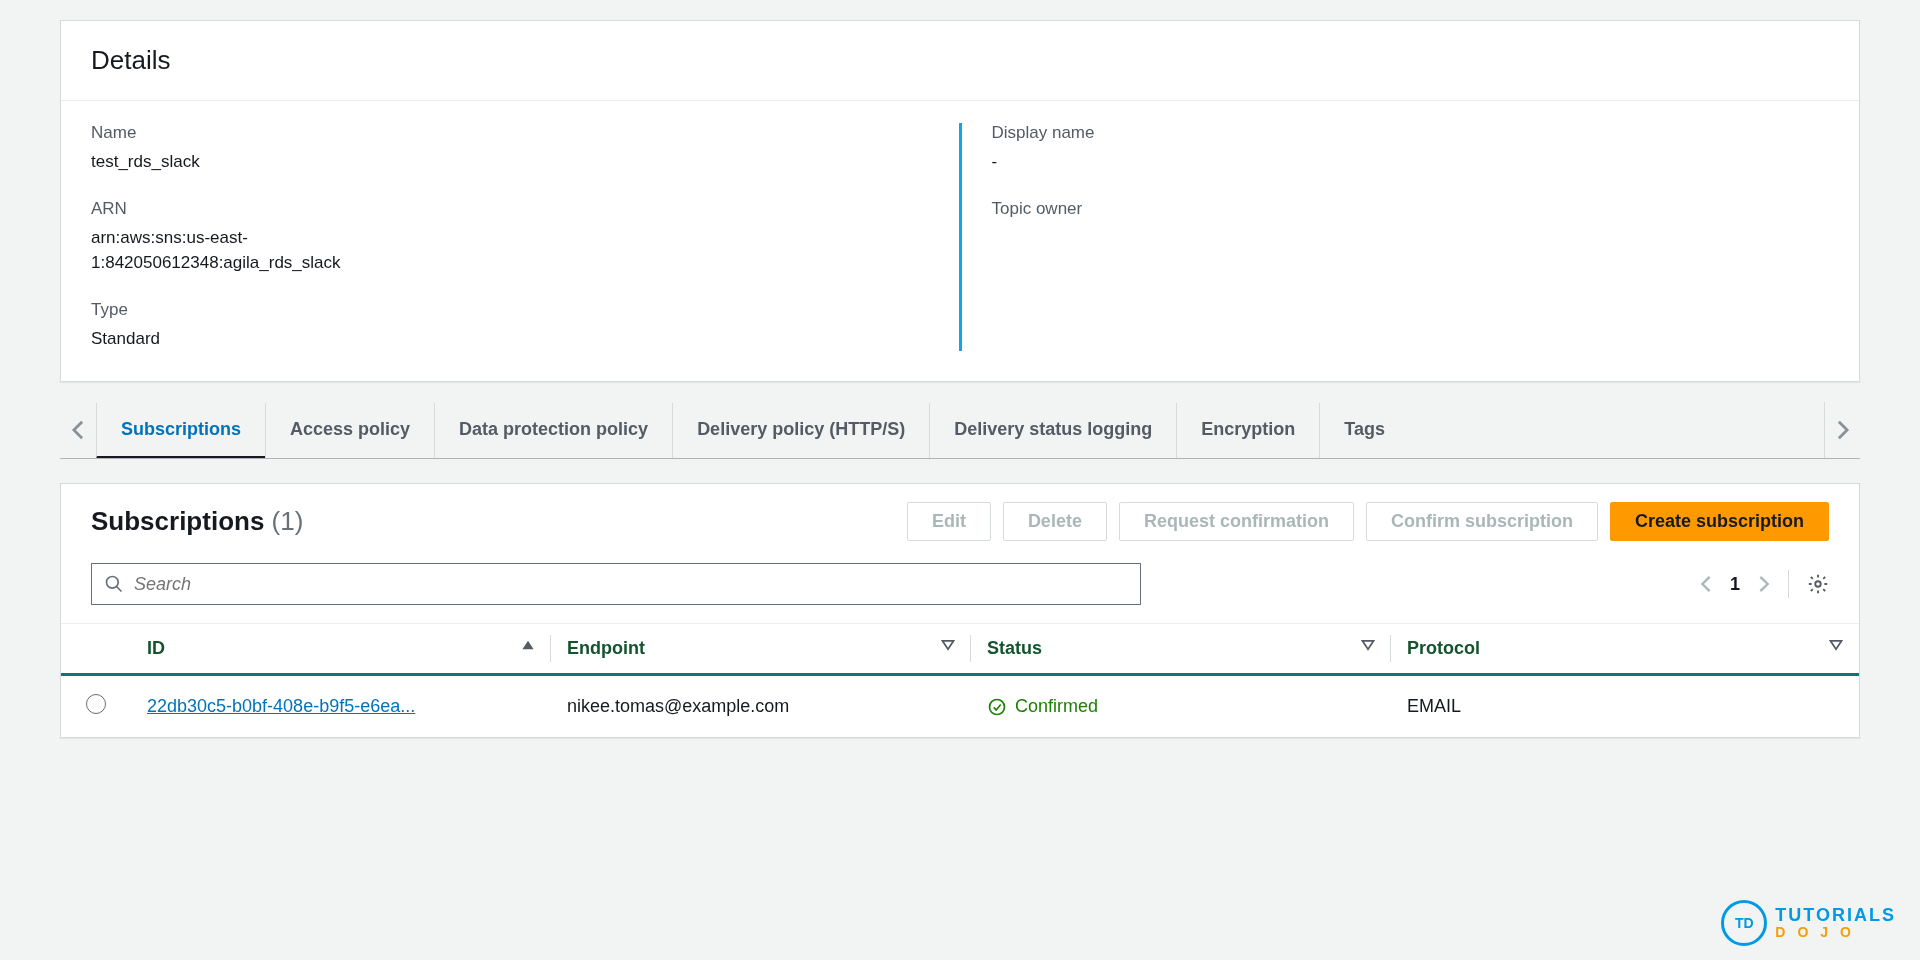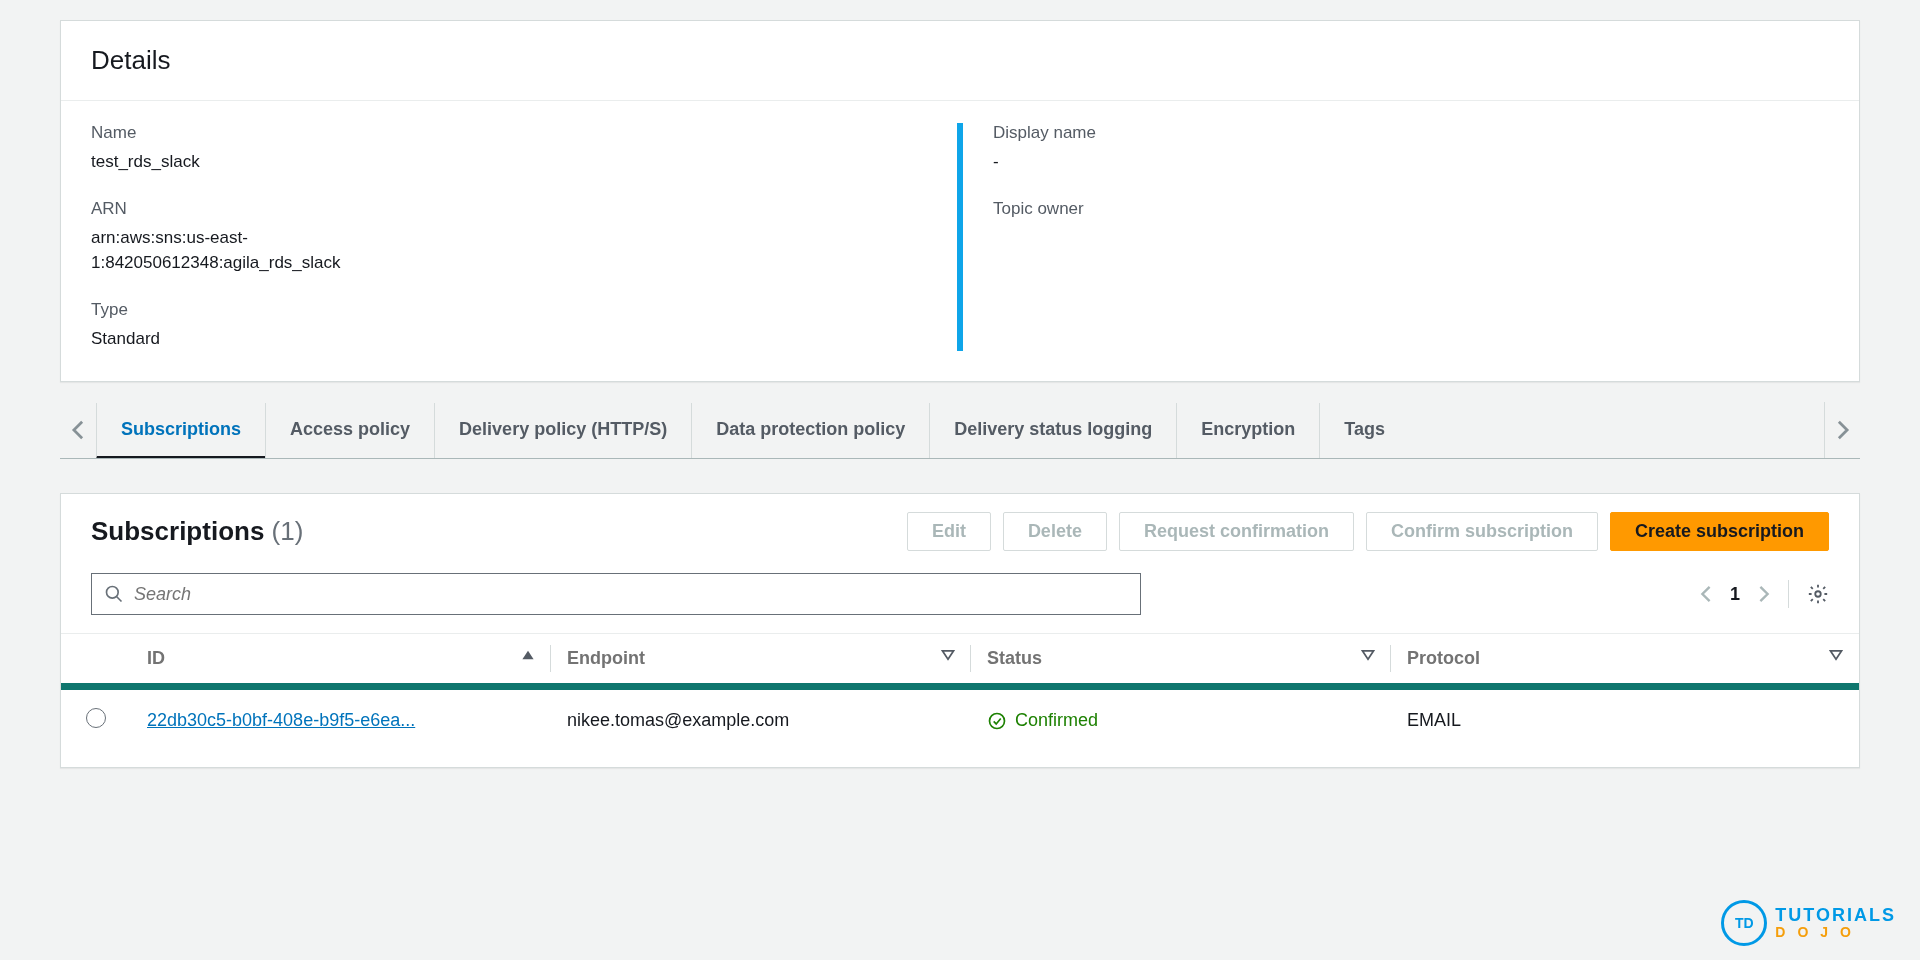--- a/index.html
+++ b/index.html
@@ -4,55 +4,55 @@
 <style>
   * { box-sizing: border-box; margin: 0; padding: 0; }
   body { font-family: "Amazon Ember", "Helvetica Neue", Arial, sans-serif; background: #f2f3f3; color: #16191f; font-size: 14px; }
   .page { width: 1920px; height: 960px; transform-origin: top left; padding: 0; }
   .panel { background: #fff; border: 1px solid #d5dbdb; box-shadow: 0 1px 1px rgba(0,0,0,0.05); margin: 0 60px 20px 60px; }
   .details-panel { margin-top: 20px; }
   .panel-header { padding: 24px 30px; border-bottom: 1px solid #eaeded; }
   .panel-header h2 { font-size: 26px; font-weight: 400; color: #16191f; }
   .details-body { display: flex; padding: 22px 30px 30px 30px; }
   .details-col { flex: 1; }
-  .details-col:first-child { border-right: 6px solid #0ea5e9; padding-right: 30px; }
+  .details-col:first-child { border-right: 3px solid #0ea5e9; padding-right: 30px; }
   .details-col:last-child { padding-left: 30px; }
   .field { margin-bottom: 24px; }
   .field:last-child { margin-bottom: 0; }
   .field-label { color: #545b64; font-size: 17px; margin-bottom: 6px; }
   .field-value { color: #16191f; font-size: 17px; line-height: 1.5; }
 
   .tabs-wrap { margin: 0 60px; border-bottom: 1px solid #aab7b8; display: flex; align-items: center; position: relative; }
   .tab-scroll-btn { width: 36px; height: 56px; display:flex; align-items:center; justify-content:center; color:#879196; cursor:pointer; }
   .tab-scroll-btn svg { width: 14px; height: 22px; }
   .tabs { display:flex; flex: 1; overflow:hidden; }
   .tab { padding: 16px 24px; font-size: 18px; color:#545b64; font-weight:700; border-left: 1px solid #d5dbdb; cursor:pointer; white-space:nowrap; }
   .tab:first-child { border-left: 1px solid #d5dbdb; }
   .tab.active { color:#0073bb; border-bottom: 3px solid #16191f; margin-bottom:-1px; }
 
-  .subs-panel { margin-top: 34px; padding-bottom: 16px; }
+  .subs-panel { margin-top: 24px; padding-bottom: 0; }
   .subs-header { display:flex; align-items:center; justify-content:space-between; padding: 18px 30px 22px 30px; }
   .subs-title { font-size: 26px; font-weight:700; }
   .subs-title .count { font-weight:400; color:#687078; }
   .subs-actions { display:flex; gap: 12px; }
   .btn { font-size: 18px; font-weight:700; padding: 8px 24px; border: 1px solid #15803d; background:#fff; color:#545b64; cursor:pointer; border-radius:2px; }
   .btn.disabled { color:#aab7b8; cursor:default; border-color:#d5dbdb; }
   .btn.primary { background:#ff9900; border-color:#ff9900; color:#16191f; padding: 8px 24px; }
   .subs-toolbar { display:flex; align-items:center; padding: 0 30px 18px 30px; }
   .search-box { flex: 0 0 auto; width: 1050px; border: 1px solid #687078; display:flex; align-items:center; height: 42px; padding: 0 12px; }
   .search-box svg { width: 20px; height: 20px; color:#687078; margin-right: 10px; flex-shrink:0; }
   .search-box input { border:none; outline:none; font-size: 18px; font-style: italic; color:#687078; width: 100%; background:transparent; }
   .pager { margin-left:auto; display:flex; align-items:center; gap: 18px; font-size: 18px; color:#545b64; }
   .pager .nav { color:#aab7b8; cursor:pointer; display:flex; align-items:center; }
   .pager .nav svg { width: 12px; height: 20px; }
   .gear-btn { display:flex; align-items:center; justify-content:center; color:#545b64; cursor:pointer; }
   .gear-btn svg { width: 22px; height: 22px; }
 
   .table { width:100%; border-collapse: collapse; }
-  .table th { text-align:left; font-size: 18px; font-weight:700; color:#737373; padding: 14px 16px; border-bottom: 7px solid #0f766e; border-top: 1px solid #eaeded; position:relative; }
+  .table th { text-align:left; font-size: 18px; font-weight:700; color:#14532d; padding: 14px 16px; border-bottom: 3px solid #0f766e; border-top: 1px solid #eaeded; position:relative; }
   .table th .sort { display:inline-flex; align-items:center; margin-left: auto; float:right; color:#545b64; }
   .table th.col-sep::after { content:""; position:absolute; right:0; top:22%; height:56%; width:1px; background:#d5dbdb; }
   .table td { font-size: 18px; padding: 18px 16px; color:#16191f; vertical-align:middle; }
   .table td .link { color:#0073bb; text-decoration: underline; cursor:pointer; }
   .radio { width:20px; height:20px; border:1px solid #687078; border-radius:50%; display:inline-block; background:#fff; cursor:pointer; }
   .status-ok { color:#1d8102; font-weight:400; display:flex; align-items:center; gap:8px; }
   .status-ok svg { width:20px; height:20px; color:#1d8102; }
 
   .watermark { position: fixed; right: 24px; bottom: 14px; display:flex; align-items:center; gap:8px; font-weight:700; }
   .watermark .circle { width:46px; height:46px; border:3px solid #0099e6; border-radius:50%; display:flex; align-items:center; justify-content:center; color:#0099e6; font-size:14px; font-weight:900; }
@@ -98,22 +98,22 @@
 
   <div class="tabs-wrap">
     <div class="tab-scroll-btn">
       <svg viewBox="0 0 10 16">
           <path d="M8 2 L2 8 L8 14" stroke="currentColor" stroke-width="2" fill="none"></path>
         </svg>
     </div>
     <div class="tabs">
       <div class="tab active">Subscriptions</div>
       <div class="tab">Access policy</div>
+      <div class="tab">Data protection policy</div>
       <div class="tab">Delivery policy (HTTP/S)</div>
-      <div class="tab">Data protection policy</div>
       <div class="tab">Delivery status logging</div>
       <div class="tab">Encryption</div>
       <div class="tab">Tags</div>
     </div>
     <div class="tab-scroll-btn" style="border-left:1px solid #d5dbdb">
       <svg viewBox="0 0 10 16">
           <path d="M2 2 L8 8 L2 14" stroke="currentColor" stroke-width="2" fill="none"></path>
         </svg>
     </div>
   </div>

